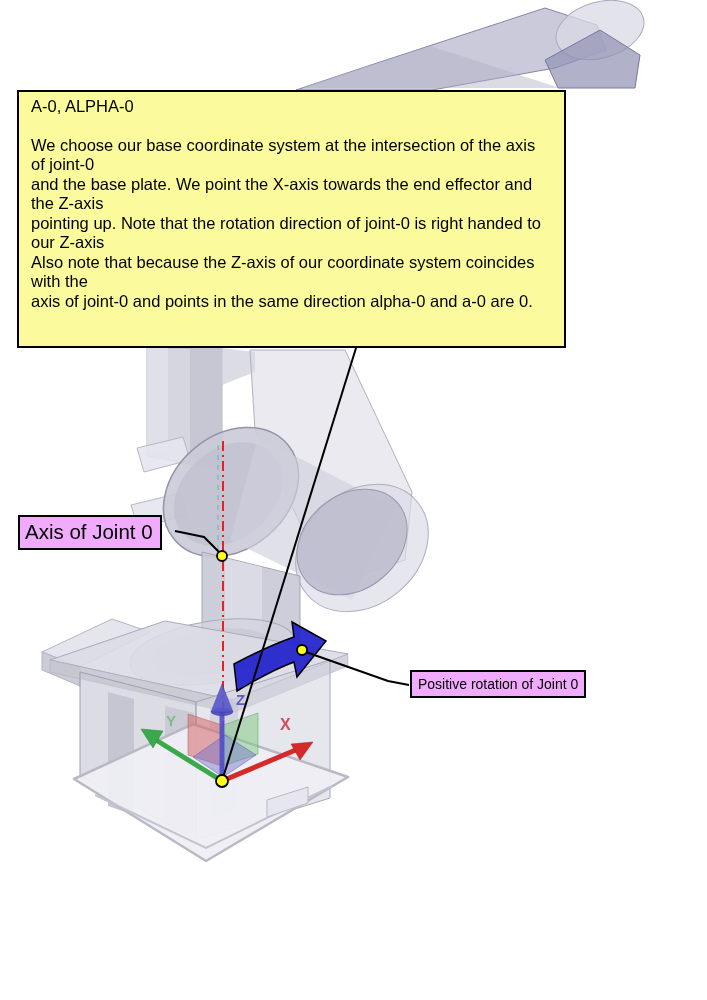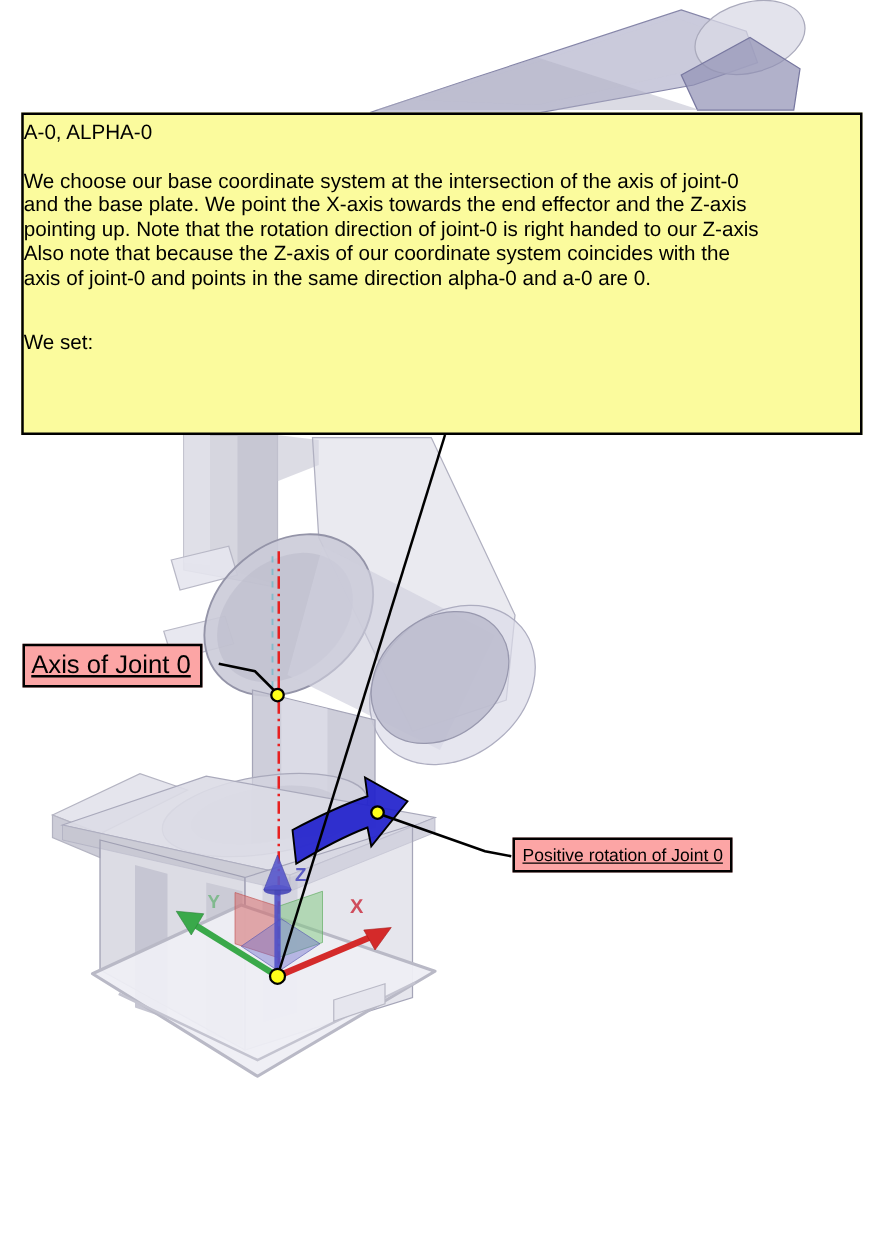--- a/index.html
+++ b/index.html
@@ -2,30 +2,29 @@
 <html><head>
 <meta charset="utf-8">
 <style>
   html,body{margin:0;padding:0;background:#ffffff;}
   .stage{
     position:relative;width:707px;height:1000px;background:#ffffff;overflow:hidden;
     font-family:"Liberation Sans", sans-serif;color:#000;
   }
   .stage svg{position:absolute;left:0;top:0;}
   .note{
-    position:absolute;left:17px;top:90px;width:673px;height:258px;
+    position:absolute;left:17px;top:90px;width:549px;height:258px;
     box-sizing:border-box;border:2px solid #000;background:#fbfb9d;
-    padding:5px 0;font-size:16.5px;line-height:19.5px;
+    padding:5px 12px;font-size:16.5px;line-height:19.5px;
   }
   .note-title{margin-bottom:19px;}
   .note-body{white-space:pre-line;margin-bottom:32px;}
   .callout{
-    position:absolute;box-sizing:border-box;border:2px solid #000;background:#fca5a5;
+    position:absolute;box-sizing:border-box;border:2px solid #000;background:#f0abfc;
     white-space:nowrap;
-    text-decoration:underline;
   }
   .callout-axis{left:18px;top:515px;font-size:20.5px;padding:3px 7px 4px 5px;}
   .callout-rot{left:410px;top:670px;font-size:14px;padding:4px 6px 4px 6px;}
   .axis-letter{font-family:"Liberation Sans", sans-serif;font-weight:bold;}
 </style>
 </head>
 <body>
 
 <div class="stage">
 
@@ -110,19 +109,18 @@
     <circle cx="222" cy="781" r="6" fill="#ffff1a" stroke="#000" stroke-width="1.8"></circle>
   </svg>
 
   <div class="note">
     <div class="note-title">A-0, ALPHA-0</div>
     <div class="note-body">We choose our base coordinate system at the intersection of the axis of joint-0
 and the base plate. We point the X-axis towards the end effector and the Z-axis
 pointing up. Note that the rotation direction of joint-0 is right handed to our Z-axis
 Also note that because the Z-axis of our coordinate system coincides with the
 axis of joint-0 and points in the same direction alpha-0 and a-0 are 0.</div>
-    <div class="note-set-label">We set:</div>
   </div>
 
   <div class="callout callout-axis">Axis of Joint 0</div>
   <div class="callout callout-rot">Positive rotation of Joint 0</div>
 
 </div>
 
 </body></html>

